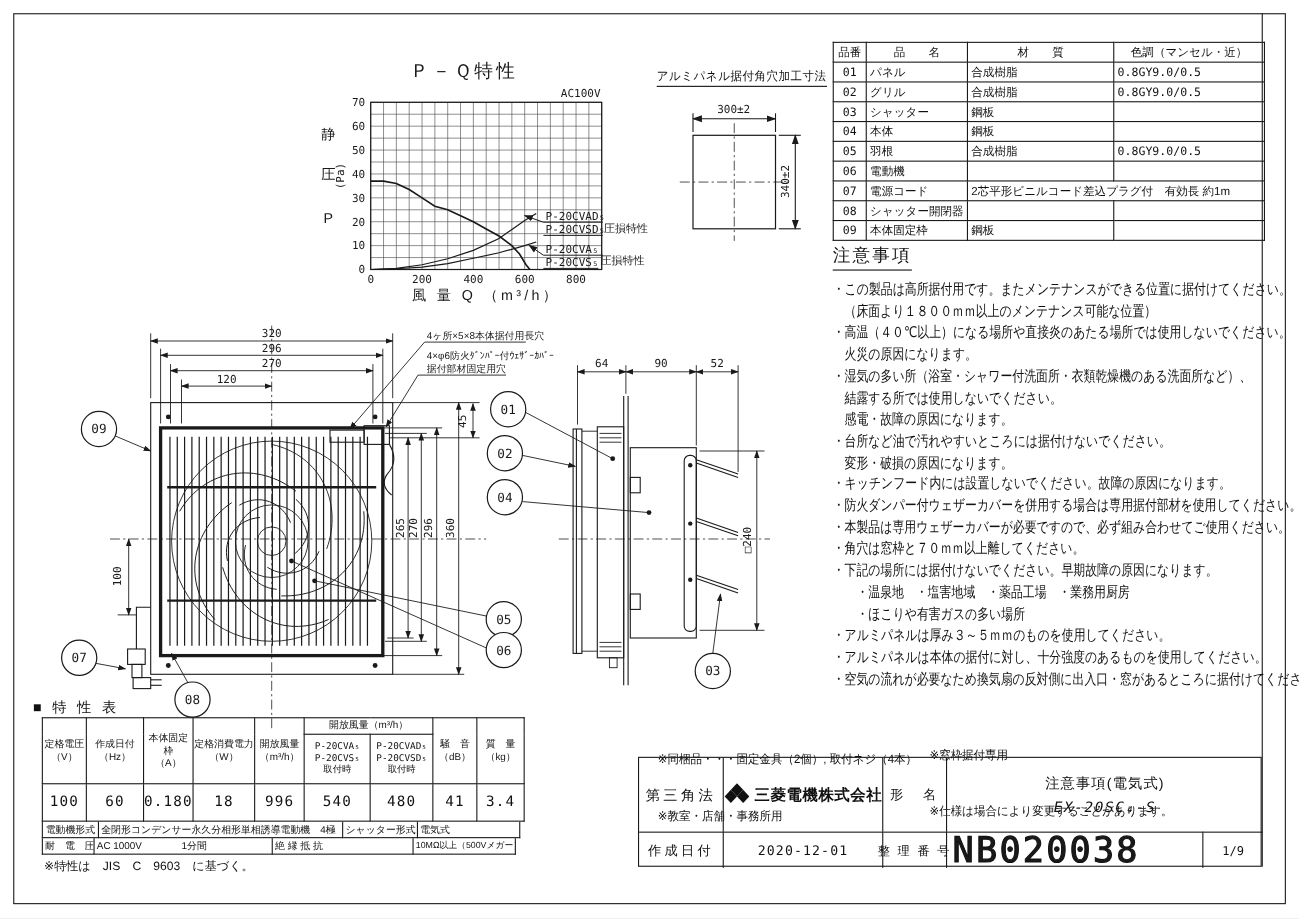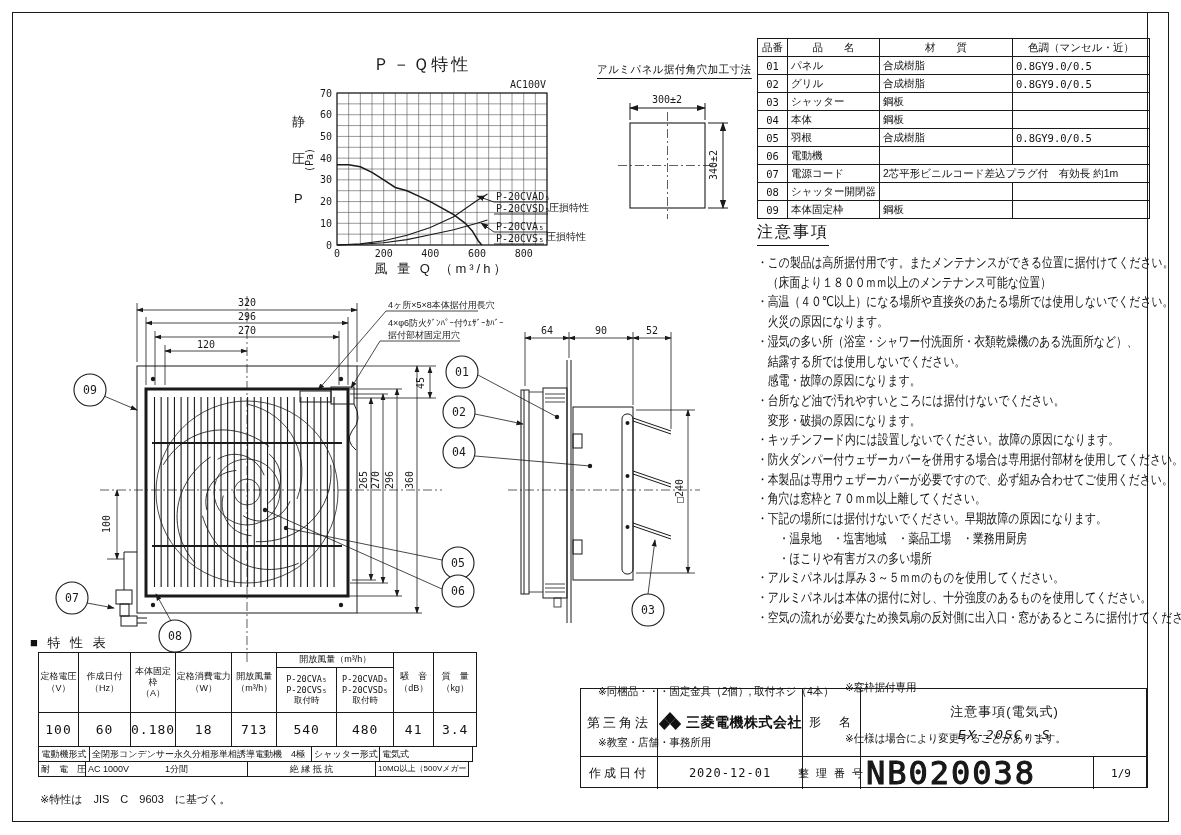--- a/index.html
+++ b/index.html
@@ -46,21 +46,21 @@
       text-align:center;overflow:hidden;}
   #spec-table th{font-size:9px;line-height:1.25;white-space:pre-line;}
   #spec-table .sub{font-family:"DejaVu Sans Mono","Liberation Mono",monospace;font-size:8.5px;}
   #spec-table td{font-family:"DejaVu Sans Mono","Liberation Mono",monospace;font-size:13px;
       letter-spacing:1px;height:33px;}
   .specrow{left:38px;top:747px;width:435px;}
   .srow{display:flex;height:15px;}
   .srow>div{border:1px solid #1a1a1a;border-top:none;font-size:9px;line-height:14px;
       padding:0 2px;white-space:nowrap;overflow:hidden;box-sizing:border-box;}
   .srow>div+div{border-left:none;}
-  #spec-foot{left:40px;top:780px;font-size:11px;white-space:pre;margin-top:12px;}
+  #spec-foot{left:40px;top:780px;font-size:11px;white-space:pre;}
 
   
   .tblock{left:580px;top:688px;width:567px;height:100px;border:1.5px solid #1a1a1a;box-sizing:border-box;}
   .tcell{position:absolute;box-sizing:border-box;border-right:1px solid #1a1a1a;
       display:flex;align-items:center;justify-content:center;flex-direction:column;}
   .trow2{border-top:1px solid #1a1a1a;}
   .lbl{font-size:13px;letter-spacing:3px;white-space:nowrap;}
   .lbl-s{font-size:11px;letter-spacing:2px;white-space:nowrap;}
   .company{display:flex;align-items:center;gap:4px;font-weight:bold;font-size:14px;
       letter-spacing:.5px;white-space:nowrap;}
@@ -587,39 +587,39 @@
 取付時</th>
       <th class="sub">P-20CVAD₅
 P-20CVSD₅
 取付時</th>
     </tr>
     <tr id="spec-values">
       <td>100</td>
       <td>60</td>
       <td>0.180</td>
       <td>18</td>
-      <td>713</td>
+      <td>996</td>
       <td>540</td>
       <td>480</td>
       <td>41</td>
       <td>3.4</td>
     </tr>
   </tbody>
     </table>
   <div class="abs specrow">
     <div class="srow">
       <div style="width:52px;text-align:center">電動機形式</div>
       <div style="width:222px">全閉形コンデンサー永久分相形単相誘導電動機　4極</div>
       <div style="width:68px;text-align:center">シャッター形式</div>
       <div style="width:93px">電気式</div>
     </div>
     <div class="srow">
       <div style="width:48px;text-align:center">耐　電　圧</div>
       <div style="width:162px">AC 1000V　　　　1分間</div>
-      <div style="width:128px;text-align:center">絶 縁 抵 抗</div>
+      <div style="width:128px;">絶 縁 抵 抗</div>
       <div style="width:93px;font-size:8px">10MΩ以上（500Vメガー）</div>
     </div>
   </div>
   <div class="abs" id="spec-foot">※特性は　JIS　C　9603　に基づく。</div>
 
   <div class="abs tblock">
     <div class="tcell" style="left:77px;top:0;width:145px;height:67px">
       <div class="company">
         <svg width="24" height="21" viewBox="0 0 24 21">
           <polygon points="12,0 17.6,6 12,12 6.4,6" fill="#111"></polygon>

